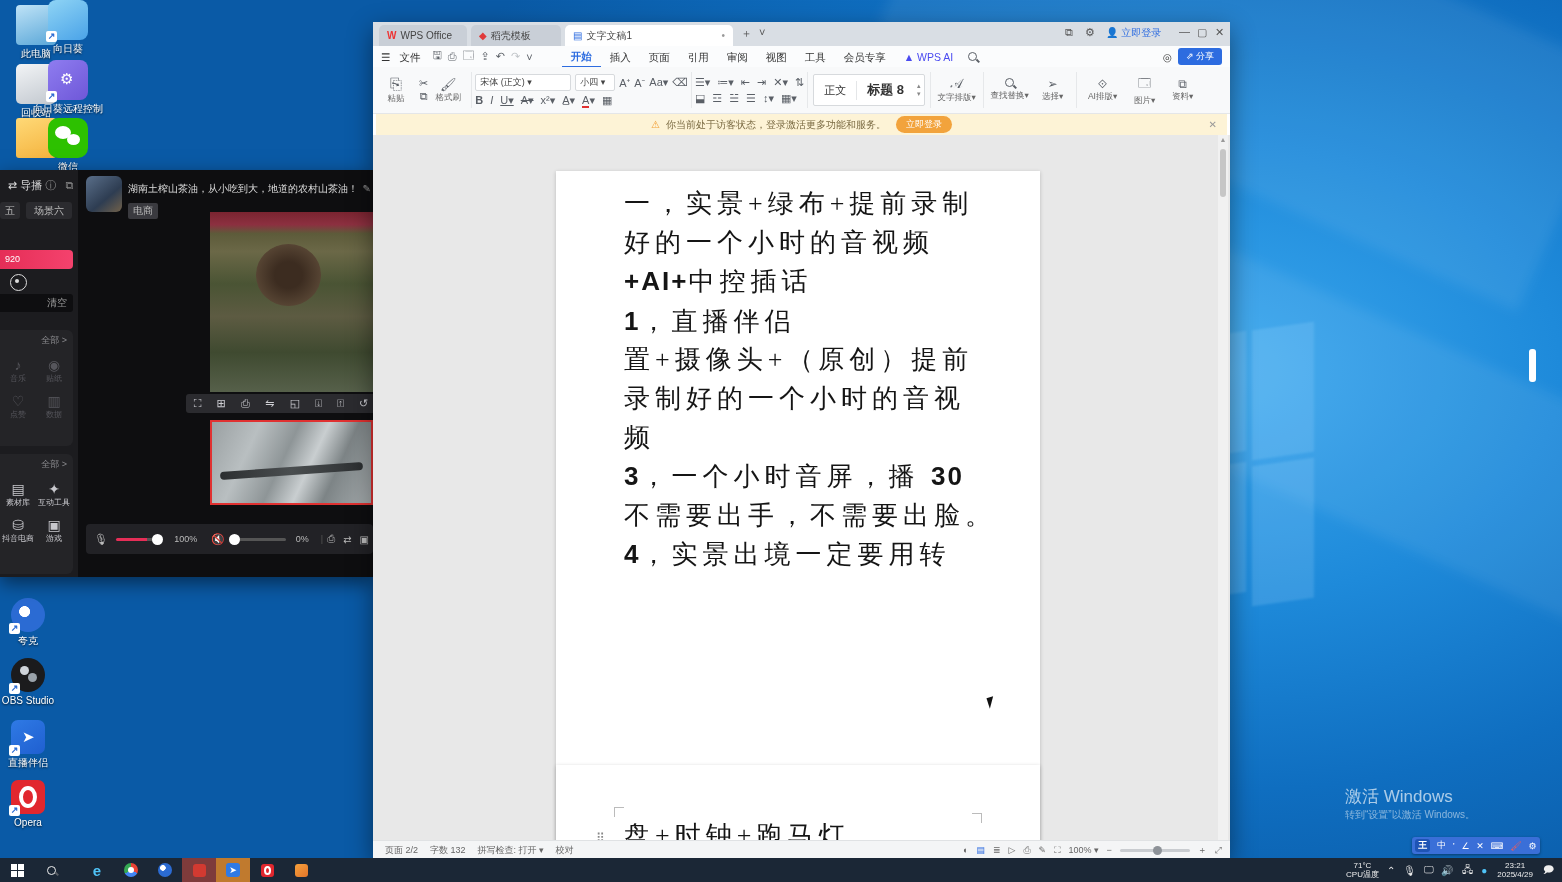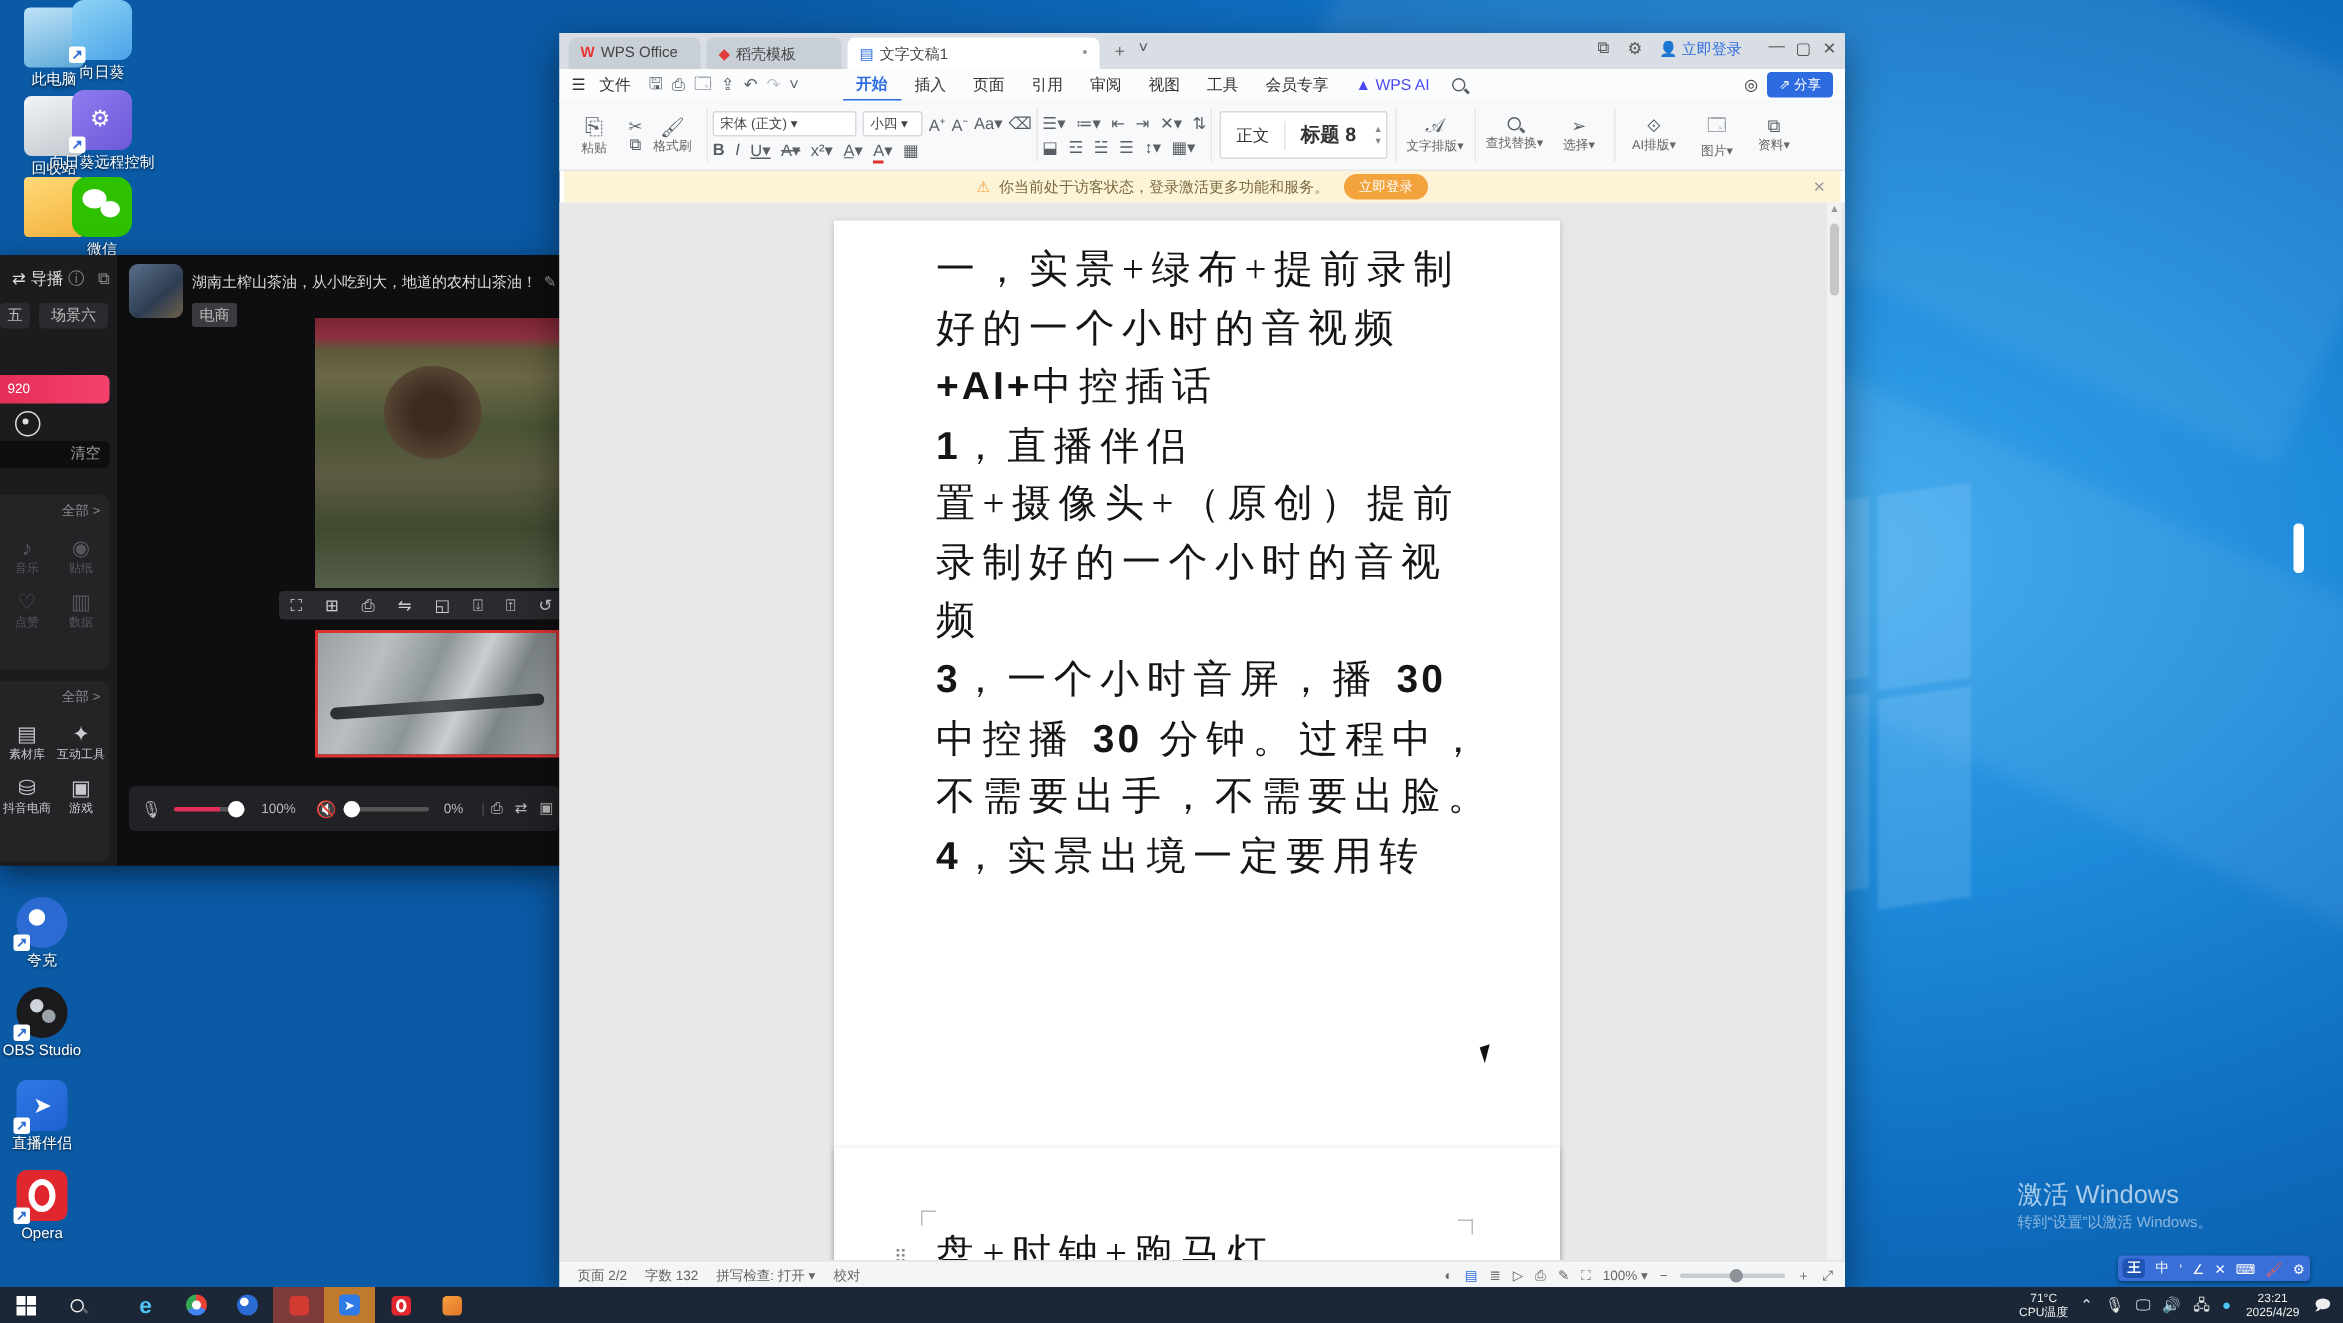--- a/index.html
+++ b/index.html
@@ -75,21 +75,21 @@
   .fbox{border:1px solid #d7dadd;background:#fff;border-radius:2px;font-size:9px;color:#444;
       padding:1px 4px;white-space:nowrap;}
   .stylebox{border:1px solid #d7dadd;background:#fff;border-radius:2px;display:flex;align-items:center;}
   .stItem{padding:2px 10px;font-size:11px;color:#333;text-align:center;}
   .rbtn{display:flex;flex-direction:column;align-items:center;justify-content:center;width:46px;}
   .banner{position:absolute;left:3px;top:92px;width:851px;height:21px;background:#fdf3d6;
       display:flex;align-items:center;justify-content:center;font-size:10px;color:#7a6a42;}
   .loginbtn{background:#f2a33c;color:#fff;border-radius:9px;font-size:9px;padding:2px 10px;margin-left:10px;}
   .docarea{position:absolute;left:0;top:113px;width:857px;height:705px;background:#e8e8e8;overflow:hidden;}
   .page{position:absolute;left:183px;width:484px;background:#fff;box-shadow:0 1px 4px rgba(0,0,0,.2);}
-  .p1{top:12px;height:696px;} .p2{top:630px;height:95px;}
+  .p1{top:36px;height:696px;} .p2{top:630px;height:95px;}
   .dtext{position:absolute;left:68px;top:14px;width:372px;
       font-family:"Liberation Serif",serif;font-size:26px;color:#151515;}
   .dline{line-height:38.6px;letter-spacing:5px;white-space:nowrap;}
   .bseg{font-family:"Liberation Sans",sans-serif;font-weight:bold;letter-spacing:2px;}
   .crop{position:absolute;width:9px;height:9px;border-color:#bbb;border-style:solid;border-width:0;}
   .scroll{position:absolute;right:2px;top:0;width:10px;height:705px;background:#f1f1f1;}
   .thumb{position:absolute;left:2px;top:14px;width:6px;height:48px;background:#c6c6c6;border-radius:3px;}
   .statusbar{position:absolute;left:0;top:818px;width:857px;height:18px;background:#f4f5f6;border-top:1px solid #e0e2e4;
       display:flex;align-items:center;font-size:9px;color:#666;}
   .sgap{margin-left:12px;}
@@ -456,21 +456,20 @@
       <div class="page p1">
         <div class="dtext">
             <div class="dline"><span>一，实景+绿布+提前录制</span></div>
             <div class="dline"><span>好的一个小时的音视频</span></div>
             <div class="dline"><span class="bseg">+AI+</span><span>中控插话</span></div>
             <div class="dline"><span class="bseg">1</span><span>，直播伴侣</span></div>
             <div class="dline"><span>置+摄像头+（原创）提前</span></div>
             <div class="dline"><span>录制好的一个小时的音视</span></div>
             <div class="dline"><span>频</span></div>
             <div class="dline"><span class="bseg">3</span><span>，一个小时音屏，播 </span><span class="bseg">30</span></div>
-            <div class="dline"><span>中控播 </span><span class="bseg">30</span><span> 分钟。过程中，</span></div>
             <div class="dline"><span>不需要出手，不需要出脸。</span></div>
             <div class="dline"><span class="bseg">4</span><span>，实景出境一定要用转</span></div>
           </div>
         <div class="crop" style="left:58px;bottom:52px;border-left-width:1px;border-bottom-width:1px;"></div>
         <div class="crop" style="right:58px;bottom:46px;border-right-width:1px;border-bottom-width:1px;"></div>
       </div>
       <div class="page p2">
         <div class="crop" style="left:58px;top:42px;border-left-width:1px;border-top-width:1px;"></div>
         <div class="crop" style="right:58px;top:48px;border-right-width:1px;border-top-width:1px;"></div>
         <div style="position:absolute;left:40px;top:66px;color:#888;font-size:12px;">⠿</div>

